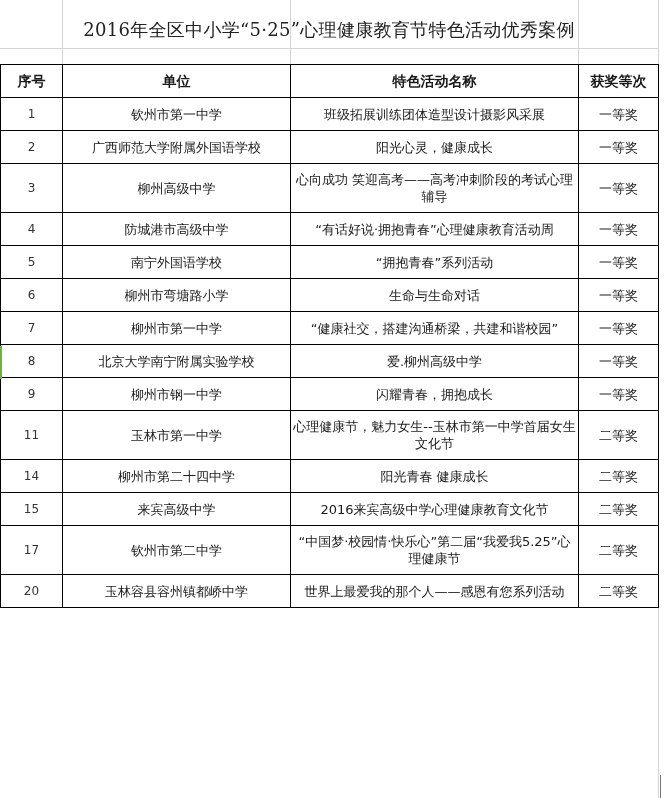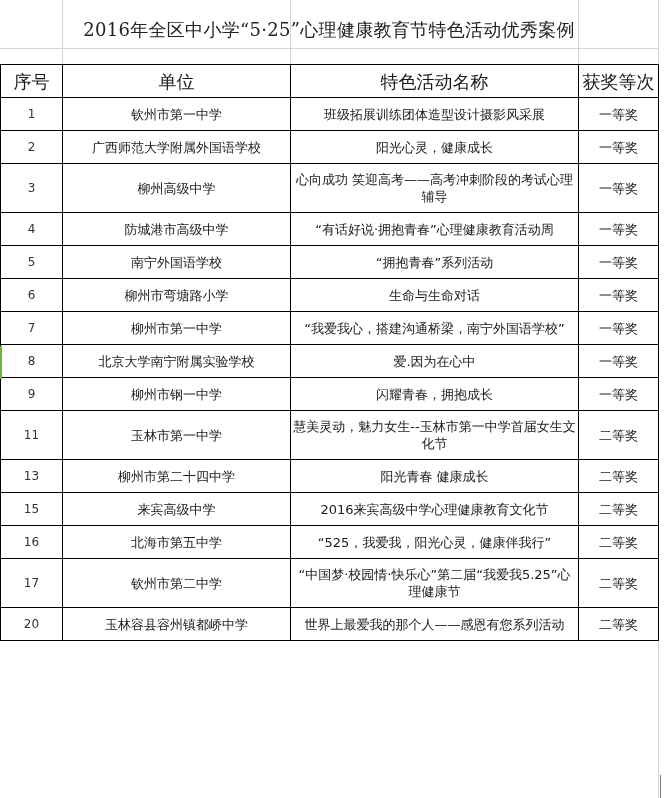--- a/index.html
+++ b/index.html
@@ -18,21 +18,21 @@
       font-size: 18px; color: #222; letter-spacing: 0.3px; margin-top: 6px;
     }
     table {
       position: absolute; left: 0; top: 64px; border-collapse: collapse;
       table-layout: fixed; width: 659px;
     }
     td, th {
       border: 1px solid #000; padding: 0 1px; text-align: center; vertical-align: middle;
       font-size: 13px; line-height: 17px; overflow: hidden; color: #1a1a1a; font-weight: normal;
     }
-    th { font-weight: normal; font-size: 18px; height: 32px; }
+    th { font-weight: bold; font-size: 14px; height: 32px; }
     td.num { font-size: 12px; color: #333; }
     tr.r1 td { height: 32px; }
     tr.r2 td { height: 48px; }
     .marker { position: absolute; left: 0; top: 346px; width: 2px; height: 33px; background: #6bb33a; }
     .rightedge { position: absolute; left: 660px; top: 775px; width: 1px; height: 23px; background: #777; }
   </style>
 </head>
 <body>
 
 <div class="sheet">
@@ -92,57 +92,51 @@
         </tr>
         <tr class="r1">
           <td class="num">6</td>
           <td>柳州市弯塘路小学</td>
           <td>生命与生命对话</td>
           <td>一等奖</td>
         </tr>
         <tr class="r1">
           <td class="num">7</td>
           <td>柳州市第一中学</td>
-          <td>“我爱我心，搭建沟通桥梁，南宁外国语学校”</td>
+          <td>“健康社交，搭建沟通桥梁，共建和谐校园”</td>
           <td>一等奖</td>
         </tr>
         <tr class="r1">
           <td class="num">8</td>
           <td>北京大学南宁附属实验学校</td>
-          <td>爱.因为在心中</td>
+          <td>爱.柳州高级中学</td>
           <td>一等奖</td>
         </tr>
         <tr class="r1">
           <td class="num">9</td>
           <td>柳州市钢一中学</td>
           <td>闪耀青春，拥抱成长</td>
           <td>一等奖</td>
         </tr>
         <tr class="r2">
           <td class="num">11</td>
           <td>玉林市第一中学</td>
-          <td>慧美灵动，魅力女生--玉林市第一中学首届女生文化节</td>
+          <td>心理健康节，魅力女生--玉林市第一中学首届女生文化节</td>
           <td>二等奖</td>
         </tr>
         <tr class="r1">
-          <td class="num">13</td>
+          <td class="num">14</td>
           <td>柳州市第二十四中学</td>
           <td>阳光青春 健康成长</td>
           <td>二等奖</td>
         </tr>
         <tr class="r1">
           <td class="num">15</td>
           <td>来宾高级中学</td>
           <td>2016来宾高级中学心理健康教育文化节</td>
-          <td>二等奖</td>
-        </tr>
-        <tr class="r1">
-          <td class="num">16</td>
-          <td>北海市第五中学</td>
-          <td>“525，我爱我，阳光心灵，健康伴我行”</td>
           <td>二等奖</td>
         </tr>
         <tr class="r2">
           <td class="num">17</td>
           <td>钦州市第二中学</td>
           <td>“中国梦·校园情·快乐心”第二届“我爱我5.25”心理健康节</td>
           <td>二等奖</td>
         </tr>
         <tr class="r1">
           <td class="num">20</td>

